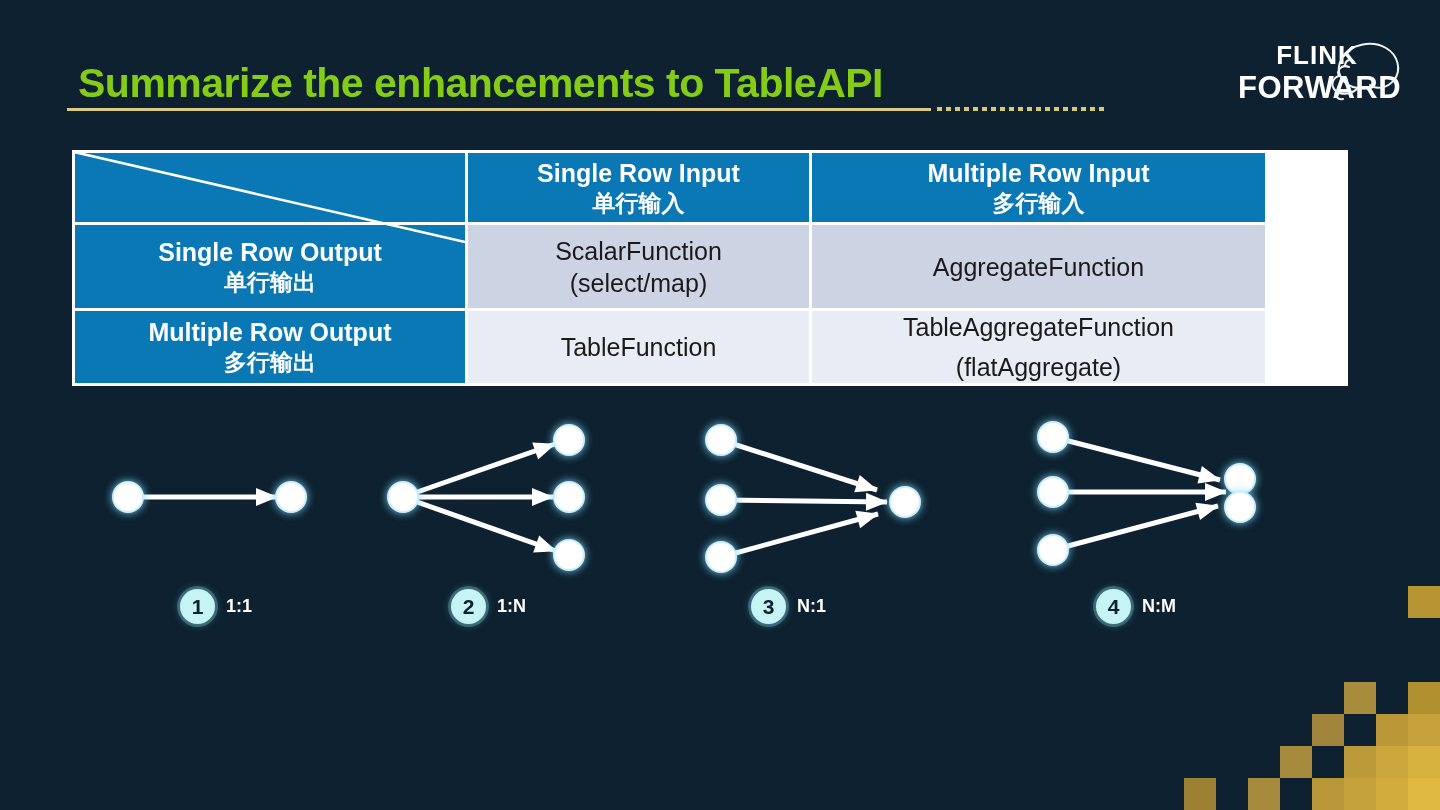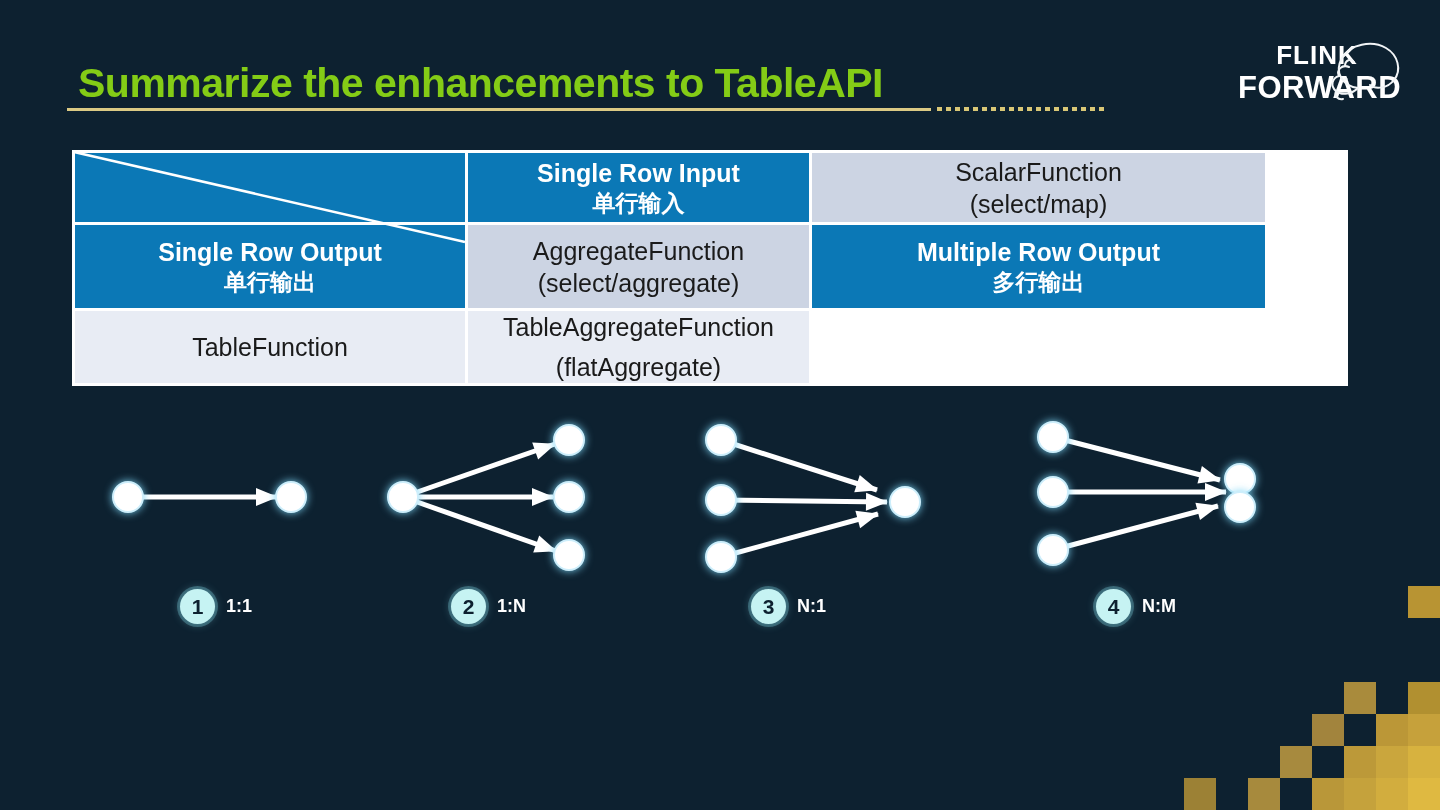--- a/index.html
+++ b/index.html
@@ -84,32 +84,35 @@
       <circle cx="36" cy="45" r="1.6" fill="#f2f5f7" stroke="none"></circle>
     </g>
   </svg>
 
   <div class="matrix">
     <div class="cell c-blue"></div>
     <div class="cell c-blue">
       <span class="en">Single Row Input</span>
       <span class="zh">单行输入</span>
     </div>
-
+    <div class="cell c-blue">
+      <span class="en">Multiple Row Input</span>
+      <span class="zh">多行输入</span>
+    </div>
+
+    <div class="cell c-blue">
+      <span class="en">Single Row Output</span>
+      <span class="zh">单行输出</span>
+    </div>
     <div class="cell c-g1">
       <span class="en">ScalarFunction</span>
       <span class="zh">(select/map)</span>
     </div>
-    <div class="cell c-blue">
-      <span class="en">Single Row Output</span>
-      <span class="zh">单行输出</span>
-    </div>
     <div class="cell c-g1">
       <span class="en">AggregateFunction</span>
-      <span class="zh">(select/aggregate)</span>
     </div>
 
     <div class="cell c-blue">
       <span class="en">Multiple Row Output</span>
       <span class="zh">多行输出</span>
     </div>
     <div class="cell c-g2">
       <span class="en">TableFunction</span>
     </div>
     <div class="cell c-g2">

